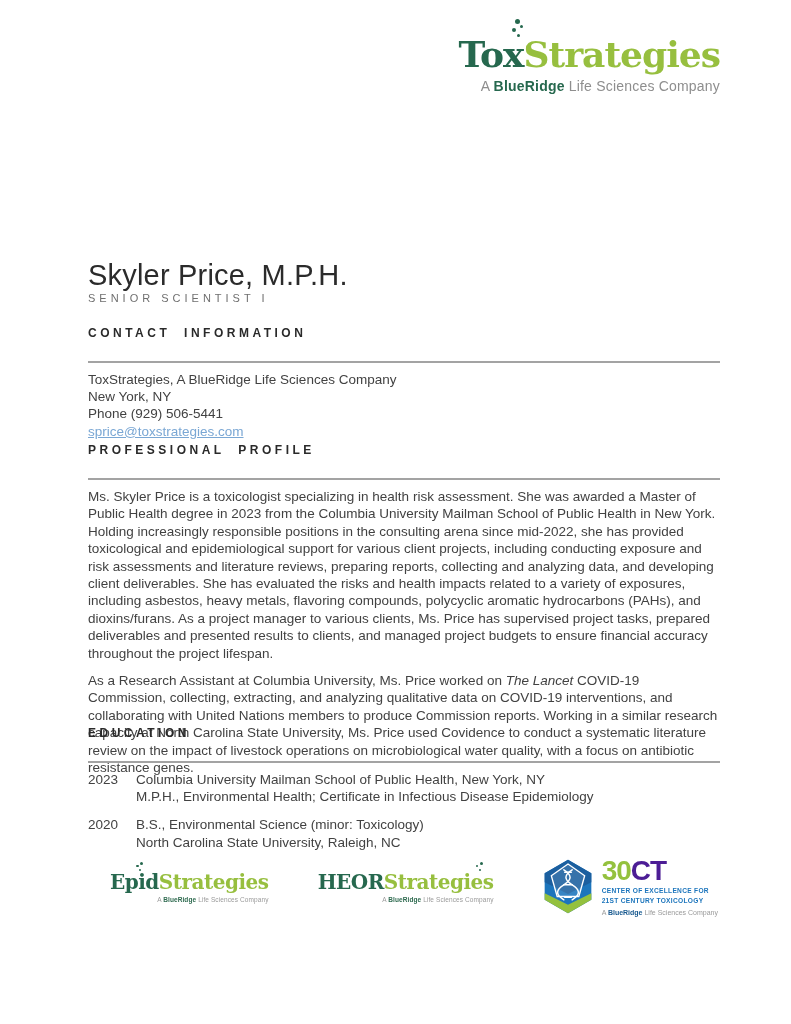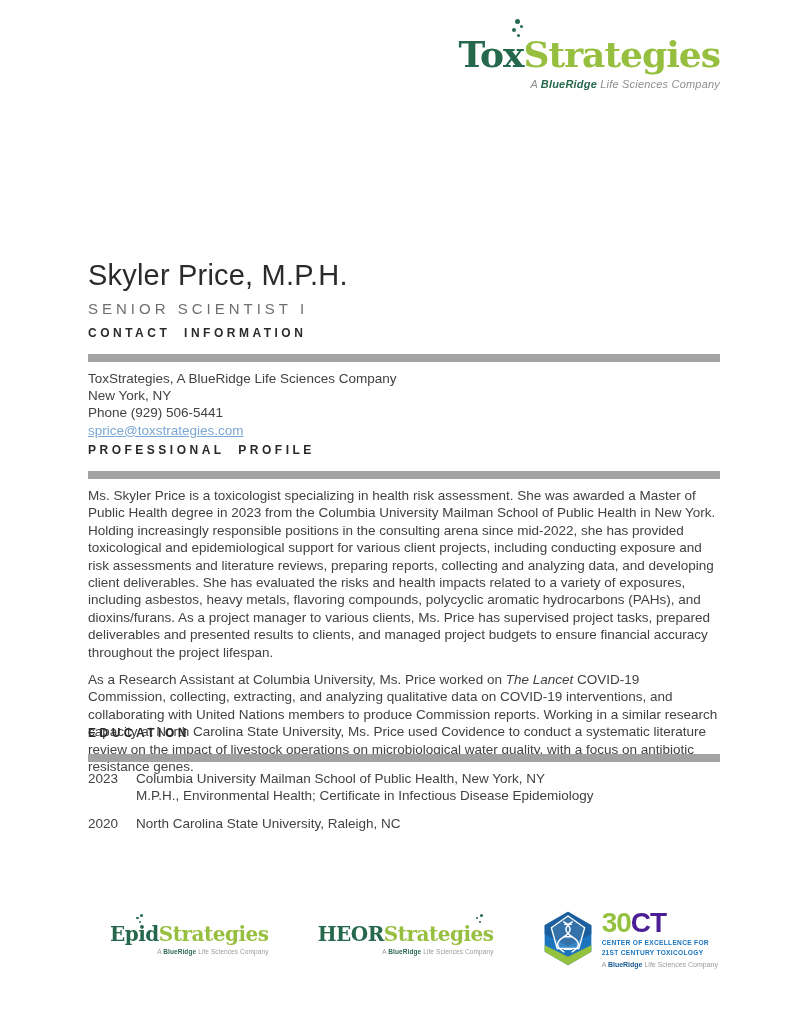--- a/index.html
+++ b/index.html
@@ -14,51 +14,51 @@
   .brand { position:absolute; top:36px; right:71px; text-align:right; }
   .brand-word { font-family:"DejaVu Serif", serif; font-weight:bold; font-size:36px; letter-spacing:-1px; line-height:1.05; white-space:nowrap; }
   .brand-tox { color:#26684e; position:relative; display:inline-block; }
   .brand-strat { color:#97bf3f; }
   .bubbles { position:absolute; right:-3px; top:-17px; width:16px; height:20px; }
   .dot { position:absolute; background:#26684e; border-radius:50%; }
   .bubbles .d1 { width:3px;  height:3px;  left:6px;  top:15px; }
   .bubbles .d2 { width:4px;  height:4px;  left:1px;  top:9px; }
   .bubbles .d3 { width:3px;  height:3px;  left:9px;  top:6px; }
   .bubbles .d4 { width:5px;  height:5px;  left:4px;  top:0; }
-  .brand-tag { font-size:11px; color:#8e8e8e; margin-top:4px; letter-spacing:0.2px;font-style:italic; }
+  .brand-tag { font-size:14px; color:#8e8e8e; margin-top:4px; letter-spacing:0.2px; }
   .brand-tag .bld { color:#26684e; font-weight:bold; }
 
   
   .name-block { position:absolute; left:88px; top:259px; }
   .person-name { font-size:29px; font-weight:400; color:#2b2b2b; letter-spacing:0.2px; }
-  .person-title { margin-top:8px; font-size:15px; color:#6f6f6f; letter-spacing:4px; }
+  .person-title { margin-top:0; font-size:11px; color:#6f6f6f; letter-spacing:4px; }
 
   
   .section { position:absolute; left:88px; width:632px; }
   .sec-contact   { top:326px; }
   .sec-profile   { top:443px; }
   .sec-education { top:726px; }
   .sec-head {
     font-size:12px; font-weight:bold; color:#2a2a2a;
     letter-spacing:3.5px; word-spacing:7px;
-    border-bottom:8px solid #a3a3a3; padding-bottom:14px; margin-bottom:8px;
+    border-bottom:2px solid #a3a3a3; padding-bottom:21px; margin-bottom:8px;
   }
   .bodytext { font-size:13.5px; line-height:17.4px; color:#424242; }
   .contact-lines div { font-size:13.5px; line-height:17.2px; color:#424242; }
   a.email { color:#7aa7d4; text-decoration:underline; cursor:pointer; }
   .para { margin-bottom:10px; }
   .ital { font-style:italic; }
 
   
   .edu-entry { display:flex; margin-bottom:11px; }
   .edu-year { width:48px; flex:none; font-size:13.5px; line-height:17.2px; color:#424242; }
   .edu-text { flex:1; font-size:13.5px; line-height:17.2px; color:#424242; }
 
   
-  .footer { position:absolute; left:88px; top:910px; width:632px;
+  .footer { position:absolute; left:88px; top:858px; width:632px;
             display:flex; justify-content:space-between; align-items:center;
             padding-left:22px; padding-right:2px; }
   .flogo { text-align:right; }
   .flogo-word { font-family:"DejaVu Serif", serif; font-weight:bold; font-size:20px; letter-spacing:-0.5px; line-height:1.1; white-space:nowrap; }
   .fl-p1 { color:#26684e; position:relative; display:inline-block; }
   .fl-p2 { color:#97bf3f; position:relative; display:inline-block; }
   .mini-bubbles { position:absolute; top:-9px; width:8px; height:9px; }
   .mini-bubbles .d1 { width:2px; height:2px; left:3px; top:7px; }
   .mini-bubbles .d2 { width:2.5px; height:2.5px; left:0;  top:3px; }
   .mini-bubbles .d3 { width:3px; height:3px; left:4px; top:0; }
@@ -124,20 +124,21 @@
     <div class="edu-entry">
       <div class="edu-year">2023</div>
       <div class="edu-text">
         <div>Columbia University Mailman School of Public Health, New York, NY</div>
         <div>M.P.H., Environmental Health; Certificate in Infectious Disease Epidemiology</div>
       </div>
     </div>
     <div class="edu-entry">
       <div class="edu-year">2020</div>
       <div class="edu-text">
+        <div>B.S., Environmental Science (minor: Toxicology)</div>
         <div>North Carolina State University, Raleigh, NC</div>
       </div>
     </div>
   </div>
 
   <div class="footer">
 
     <div class="flogo">
       <div class="flogo-word">
         <span class="fl-p1"><span>Epid</span><span class="mini-bubbles epid-b">

